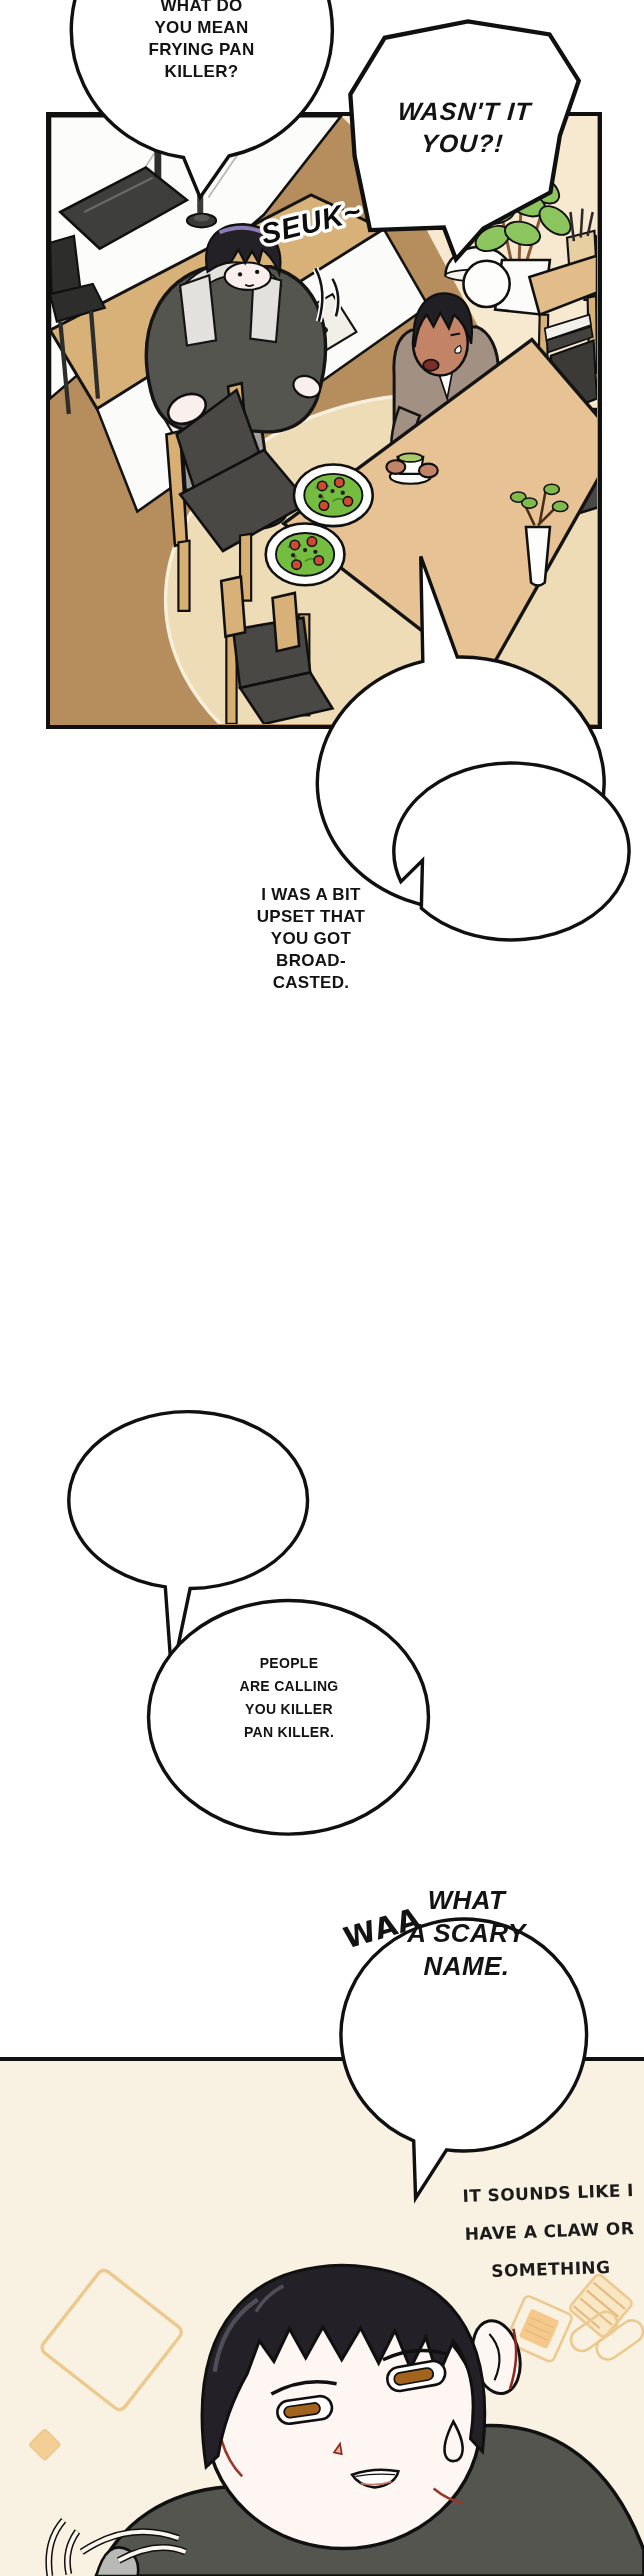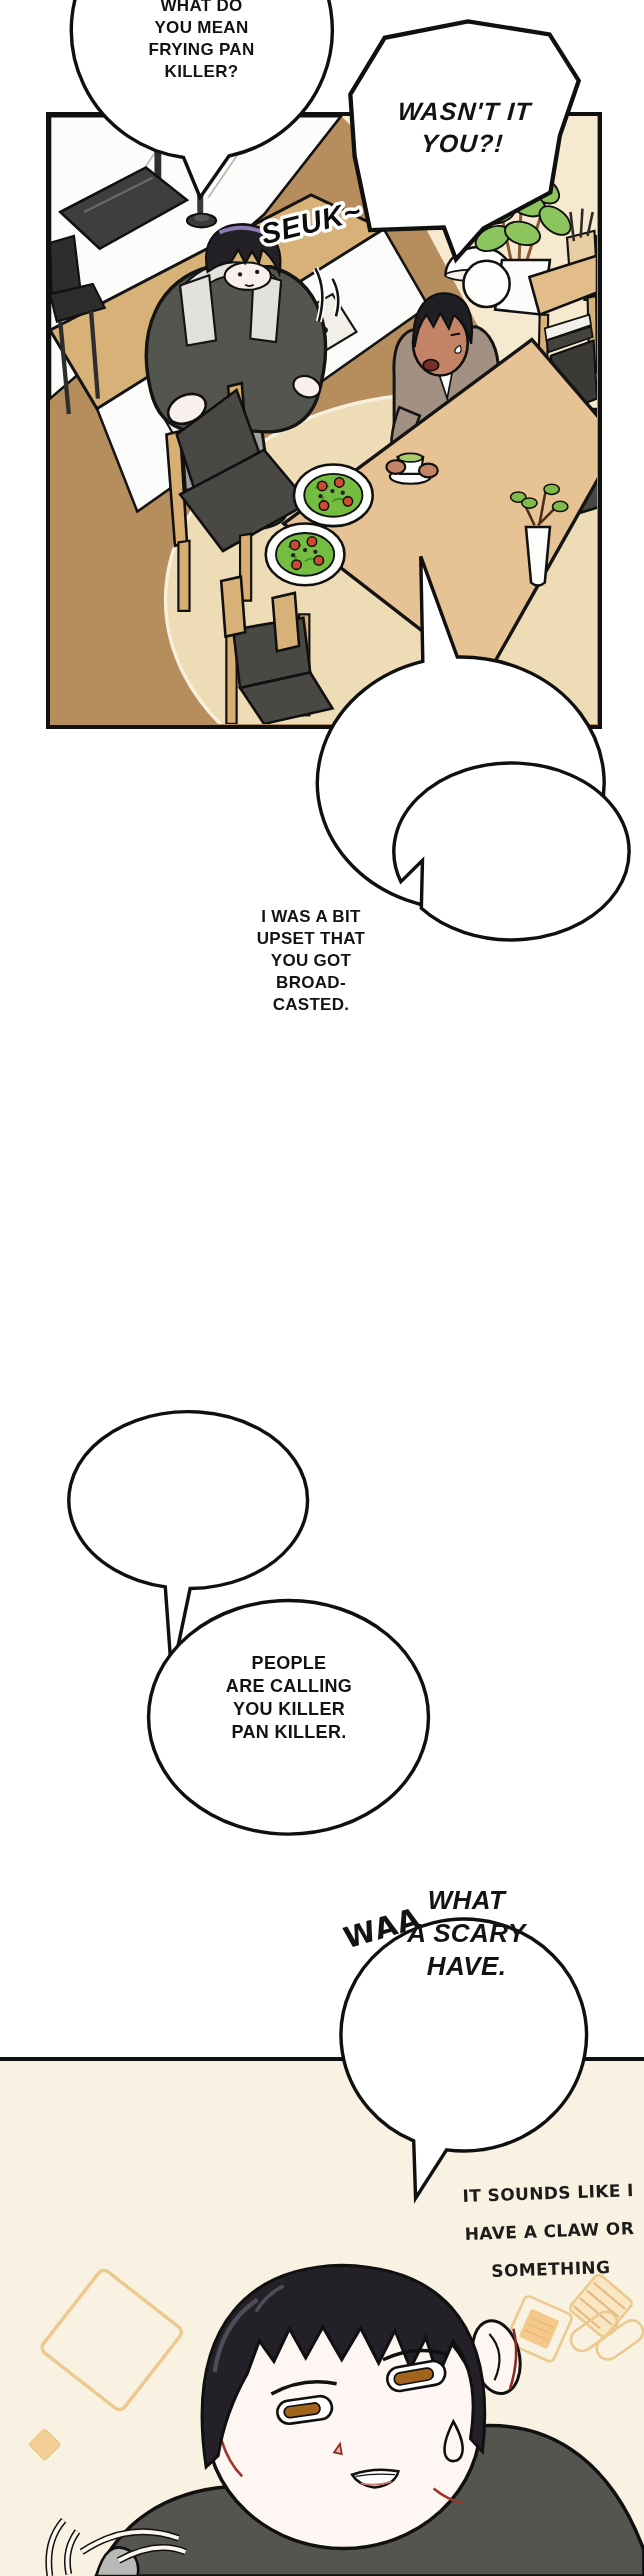--- a/index.html
+++ b/index.html
@@ -12,23 +12,23 @@
           border-top:4.3px solid #101010;box-sizing:border-box;background:#f9f2e2;}
   .panel2 svg{display:block;}
   .bubble-overlay{position:absolute;left:0;top:0;width:644px;height:2576px;pointer-events:none;}
   .bubble-text{position:absolute;text-align:center;font-weight:bold;color:#131313;
                letter-spacing:0.3px;font-size:17px;line-height:21.5px;}
   .bubble-text span{display:block;white-space:nowrap;}
   .t1{left:90px;top:-5.2px;width:223px;line-height:22px;}
   .t2{left:352px;top:95px;width:223px;font-size:25px;line-height:32px;font-style:italic;
       letter-spacing:0.9px;transform:skewX(-4deg);}
   .t3{left:341px;top:714px;width:240px;}
-  .t4{left:208px;top:884px;width:206px;line-height:22px;margin-top:22px;}
+  .t4{left:208px;top:884px;width:206px;line-height:22px;}
   .t5{left:79px;top:1455px;width:223px;line-height:22px;}
-  .t6{left:160px;top:1652px;width:258px;font-size:18px;line-height:23px;}
+  .t6{left:160px;top:1652px;width:258px;font-size:14px;line-height:23px;}
   .t7{left:355px;top:1884px;width:223px;font-size:26px;line-height:33px;font-style:italic;
       letter-spacing:0.4px;}
   .sfx-waa{position:absolute;left:343px;top:1911px;font-size:29px;font-weight:bold;color:#131313;
            font-family:"DejaVu Sans",sans-serif;transform:rotate(-16deg);letter-spacing:0.9px;}
   .aside-text{position:absolute;left:455px;top:2174px;width:189px;text-align:center;
               font-family:"DejaVu Sans",sans-serif;font-weight:bold;font-size:17px;
               line-height:38px;color:#1c1c1c;transform:rotate(-2deg);letter-spacing:0.4px;}
   .aside-text span{display:block;white-space:nowrap;}
 </style>
 </head>
@@ -350,21 +350,21 @@
   </div>
   <div class="bubble-text t6">
     <span>PEOPLE</span>
     <span>ARE CALLING</span>
     <span>YOU KILLER</span>
     <span>PAN KILLER.</span>
   </div>
   <div class="bubble-text t7">
     <span>WHAT</span>
     <span>A SCARY</span>
-    <span>HAVE.</span>
+    <span>NAME.</span>
   </div>
 
   <div class="sfx-waa">WAA</div>
 
   <div class="aside-text">
     <span>IT SOUNDS LIKE I</span>
     <span>HAVE A CLAW OR</span>
     <span>SOMETHING</span>
   </div>
 

